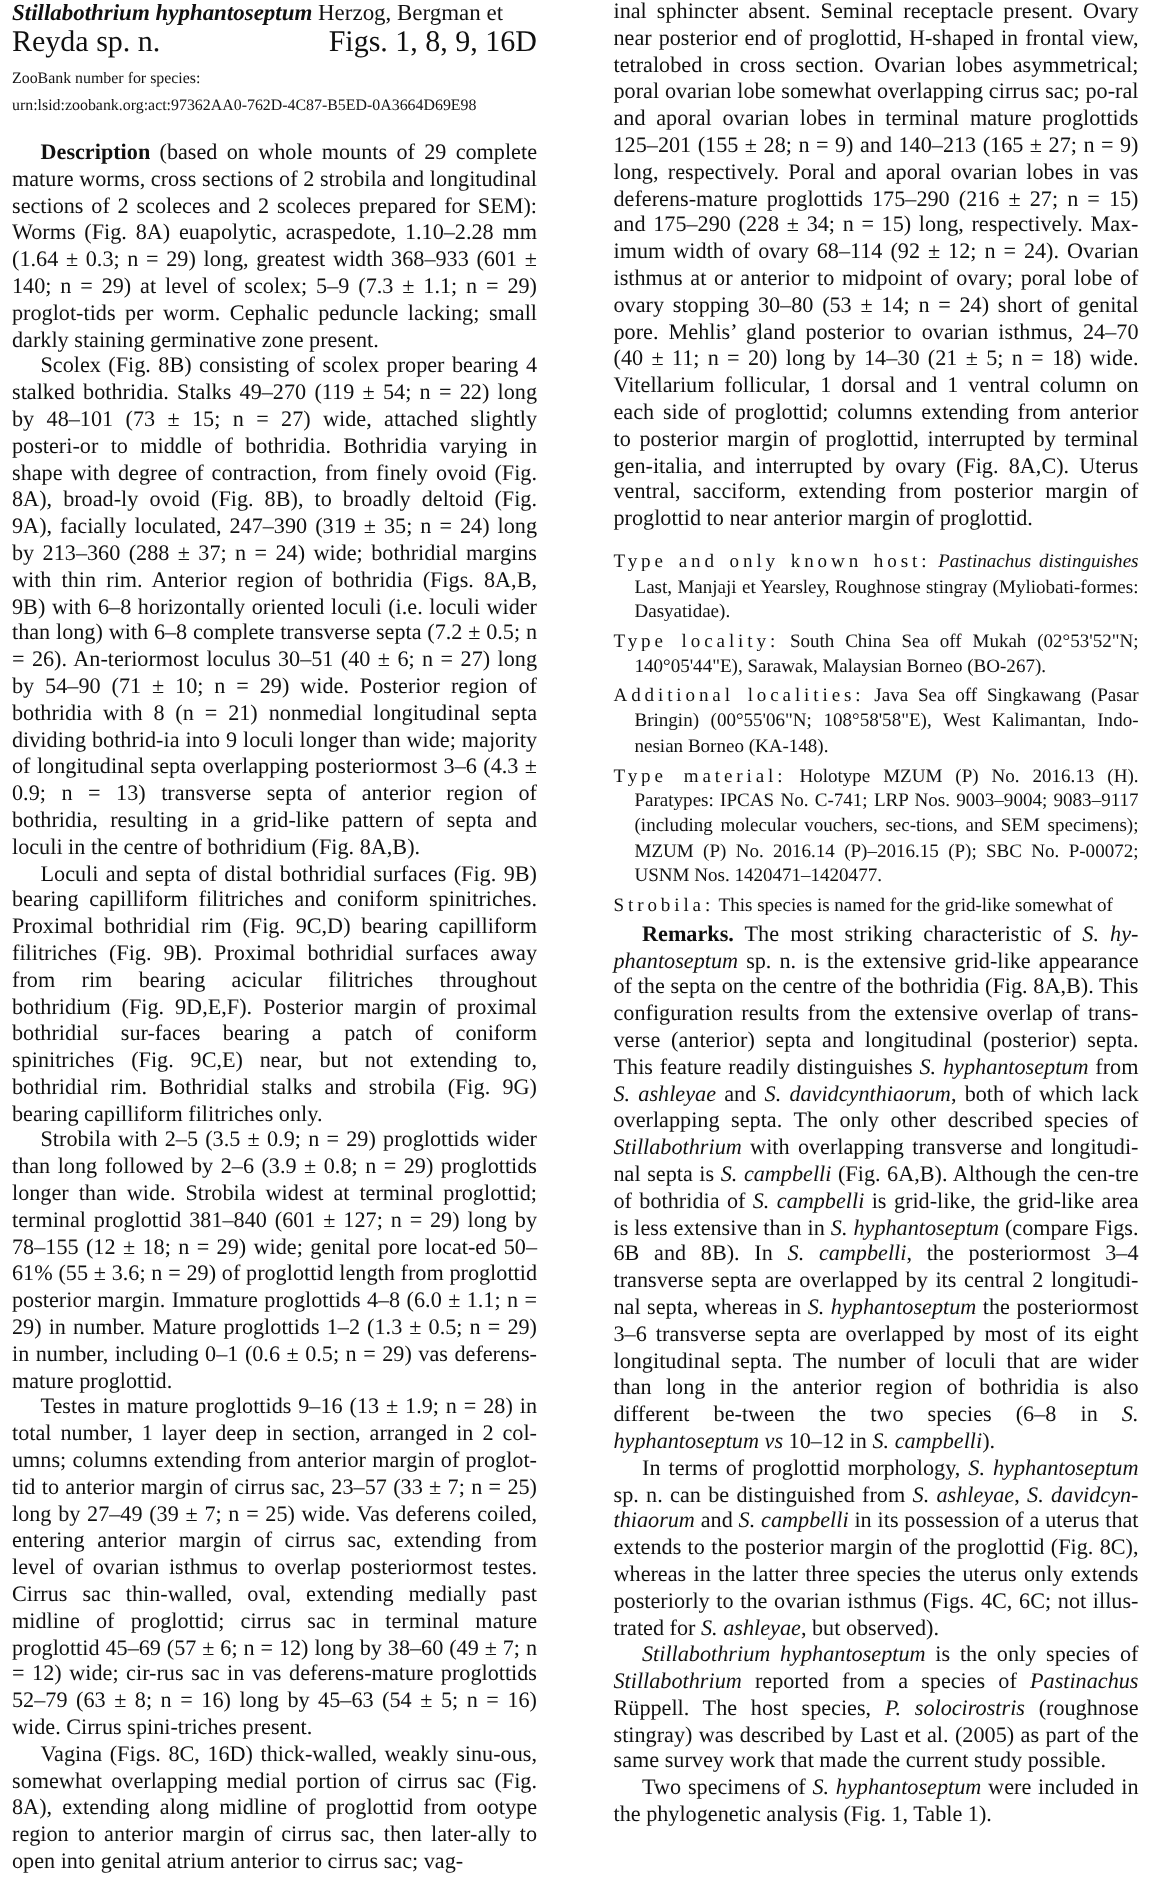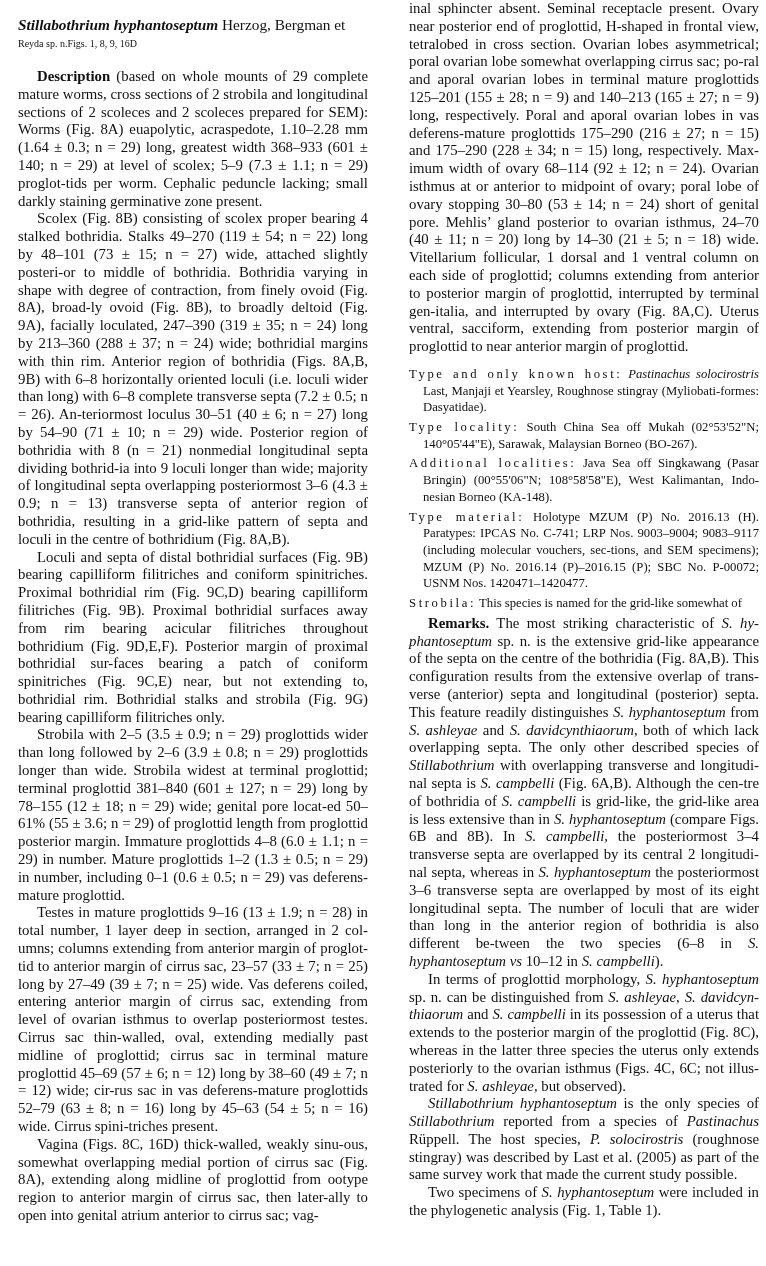--- a/index.html
+++ b/index.html
@@ -2,27 +2,27 @@
 <html><head>
 <meta charset="utf-8">
 <style>
   html, body { margin: 0; padding: 0; background: #ffffff; }
   body {
     width: 766px; height: 1266px; overflow: hidden; position: relative;
     font-family: "Liberation Serif", "DejaVu Serif", serif;
     color: #111111;
   }
   .col { position: absolute; top: 0; }
-  #col-left { left: 18px; width: 350px; margin-top: 16px; }
+  #col-left { left: 8px; width: 350px; }
   #col-right { left: 409px; width: 350px; }
   .title {
     font-size: 15.3px; line-height: 18.5px; margin: 0;
   }
   .title .sp { font-weight: bold; font-style: italic; }
-  .title-row2 { display: flex; font-size: 10px; line-height: 18.5px; }
+  .title-row2 { display: flex; justify-content: space-between; font-size: 20px; line-height: 18.5px; gap: 41px; }
   .zoobank { font-size: 10.6px; line-height: 17.5px; margin-top: 7px; }
   p.body {
     margin: 0; font-size: 14.8px; line-height: 17.8px;
     text-align: justify; text-indent: 0; hyphens: manual;
   }
   p.indent { text-indent: 19px; }
   p.first-desc { margin-top: 15px; }
   .b { font-weight: bold; }
   .i { font-style: italic; }
   .meta {
@@ -39,37 +39,39 @@
 <div class="col" id="col-left">
   <div class="title">
     <span class="sp">Stillabothrium hyphantoseptum</span>
     <span>Herzog, Bergman et</span>
   </div>
   <div class="title-row2">
     <span>Reyda sp. n.</span>
     <span>Figs. 1, 8, 9, 16D</span>
   </div>
   <div class="zoobank">
+    <div>ZooBank number for species:</div>
+    <div>urn:lsid:zoobank.org:act:97362AA0-762D-4C87-B5ED-0A3664D69E98</div>
   </div>
   <div id="desc-left">
       <p class="body indent first-desc"><span class="b">Description</span><span> (based on whole mounts of 29 complete mature worms, cross sections of 2 strobila and longitudinal sections of 2 scoleces and 2 scoleces prepared for SEM): Worms (Fig. 8A) euapolytic, acraspedote, 1.10–2.28 mm (1.64 ± 0.3; n = 29) long, greatest width 368–933 (601 ± 140; n = 29) at level of scolex; 5–9 (7.3 ± 1.1; n = 29) proglot-tids per worm. Cephalic peduncle lacking; small darkly staining germinative zone present.</span></p>
       <p class="body indent"><span>Scolex (Fig. 8B) consisting of scolex proper bearing 4 stalked bothridia. Stalks 49–270 (119 ± 54; n = 22) long by 48–101 (73 ± 15; n = 27) wide, attached slightly posteri-or to middle of bothridia. Bothridia varying in shape with degree of contraction, from finely ovoid (Fig. 8A), broad-ly ovoid (Fig. 8B), to broadly deltoid (Fig. 9A), facially loculated, 247–390 (319 ± 35; n = 24) long by 213–360 (288 ± 37; n = 24) wide; bothridial margins with thin rim. Anterior region of bothridia (Figs. 8A,B, 9B) with 6–8 horizontally oriented loculi (i.e. loculi wider than long) with 6–8 complete transverse septa (7.2 ± 0.5; n = 26). An-teriormost loculus 30–51 (40 ± 6; n = 27) long by 54–90 (71 ± 10; n = 29) wide. Posterior region of bothridia with 8 (n = 21) nonmedial longitudinal septa dividing bothrid-ia into 9 loculi longer than wide; majority of longitudinal septa overlapping posteriormost 3–6 (4.3 ± 0.9; n = 13) transverse septa of anterior region of bothridia, resulting in a grid-like pattern of septa and loculi in the centre of bothridium (Fig. 8A,B).</span></p>
       <p class="body indent"><span>Loculi and septa of distal bothridial surfaces (Fig. 9B) bearing capilliform filitriches and coniform spinitriches. Proximal bothridial rim (Fig. 9C,D) bearing capilliform filitriches (Fig. 9B). Proximal bothridial surfaces away from rim bearing acicular filitriches throughout bothridium (Fig. 9D,E,F). Posterior margin of proximal bothridial sur-faces bearing a patch of coniform spinitriches (Fig. 9C,E) near, but not extending to, bothridial rim. Bothridial stalks and strobila (Fig. 9G) bearing capilliform filitriches only.</span></p>
       <p class="body indent"><span>Strobila with 2–5 (3.5 ± 0.9; n = 29) proglottids wider than long followed by 2–6 (3.9 ± 0.8; n = 29) proglottids longer than wide. Strobila widest at terminal proglottid; terminal proglottid 381–840 (601 ± 127; n = 29) long by 78–155 (12 ± 18; n = 29) wide; genital pore locat-ed 50–61% (55 ± 3.6; n = 29) of proglottid length from proglottid posterior margin. Immature proglottids 4–8 (6.0 ± 1.1; n = 29) in number. Mature proglottids 1–2 (1.3 ± 0.5; n = 29) in number, including 0–1 (0.6 ± 0.5; n = 29) vas deferens-mature proglottid.</span></p>
       <p class="body indent"><span>Testes in mature proglottids 9–16 (13 ± 1.9; n = 28) in total number, 1 layer deep in section, arranged in 2 col-umns; columns extending from anterior margin of proglot-tid to anterior margin of cirrus sac, 23–57 (33 ± 7; n = 25) long by 27–49 (39 ± 7; n = 25) wide. Vas deferens coiled, entering anterior margin of cirrus sac, extending from level of ovarian isthmus to overlap posteriormost testes. Cirrus sac thin-walled, oval, extending medially past midline of proglottid; cirrus sac in terminal mature proglottid 45–69 (57 ± 6; n = 12) long by 38–60 (49 ± 7; n = 12) wide; cir-rus sac in vas deferens-mature proglottids 52–79 (63 ± 8; n = 16) long by 45–63 (54 ± 5; n = 16) wide. Cirrus spini-triches present.</span></p>
       <p class="body indent"><span>Vagina (Figs. 8C, 16D) thick-walled, weakly sinu-ous, somewhat overlapping medial portion of cirrus sac (Fig. 8A), extending along midline of proglottid from ootype region to anterior margin of cirrus sac, then later-ally to open into genital atrium anterior to cirrus sac; vag-</span></p>
     </div>
 </div>
 
 <div class="col" id="col-right">
   <div id="desc-right">
       <p class="body"><span>inal sphincter absent. Seminal receptacle present. Ovary near posterior end of proglottid, H-shaped in frontal view, tetralobed in cross section. Ovarian lobes asymmetrical; poral ovarian lobe somewhat overlapping cirrus sac; po-ral and aporal ovarian lobes in terminal mature proglottids 125–201 (155 ± 28; n = 9) and 140–213 (165 ± 27; n = 9) long, respectively. Poral and aporal ovarian lobes in vas deferens-mature proglottids 175–290 (216 ± 27; n = 15) and 175–290 (228 ± 34; n = 15) long, respectively. Max-imum width of ovary 68–114 (92 ± 12; n = 24). Ovarian isthmus at or anterior to midpoint of ovary; poral lobe of ovary stopping 30–80 (53 ± 14; n = 24) short of genital pore. Mehlis’ gland posterior to ovarian isthmus, 24–70 (40 ± 11; n = 20) long by 14–30 (21 ± 5; n = 18) wide. Vitellarium follicular, 1 dorsal and 1 ventral column on each side of proglottid; columns extending from anterior to posterior margin of proglottid, interrupted by terminal gen-italia, and interrupted by ovary (Fig. 8A,C). Uterus ventral, sacciform, extending from posterior margin of proglottid to near anterior margin of proglottid.</span></p>
     </div>
   <div id="meta" class="meta-block">
-      <p class="meta"><span class="lbl">Type and only known host:</span><span> </span><span class="i">Pastinachus solocirostris</span><span> Last, Manjaji et Yearsley, Roughnose stingray (Myliobati-formes: Dasyatidae).</span></p>
+      <p class="meta"><span class="lbl">Type and only known host:</span><span> </span><span class="i">Pastinachus distinguishes</span><span> Last, Manjaji et Yearsley, Roughnose stingray (Myliobati-formes: Dasyatidae).</span></p>
       <p class="meta"><span class="lbl">Type locality:</span><span> South China Sea off Mukah (02°53'52"N; 140°05'44"E), Sarawak, Malaysian Borneo (BO-267).</span></p>
       <p class="meta"><span class="lbl">Additional localities:</span><span> Java Sea off Singkawang (Pasar Bringin) (00°55'06"N; 108°58'58"E), West Kalimantan, Indo-nesian Borneo (KA-148).</span></p>
       <p class="meta"><span class="lbl">Type material:</span><span> Holotype MZUM (P) No. 2016.13 (H). Paratypes: IPCAS No. C-741; LRP Nos. 9003–9004; 9083–9117 (including molecular vouchers, sec-tions, and SEM specimens); MZUM (P) No. 2016.14 (P)–2016.15 (P); SBC No. P-00072; USNM Nos. 1420471–1420477.</span></p>
       <p class="meta"><span class="lbl">Strobila:</span><span> This species is named for the grid-like somewhat of</span></p>
     </div>
   <div id="remarks">
       <p class="body indent remarks"><span class="b">Remarks.</span><span> The most striking characteristic of </span><span class="i">S. hy-phantoseptum</span><span> sp. n. is the extensive grid-like appearance of the septa on the centre of the bothridia (Fig. 8A,B). This configuration results from the extensive overlap of trans-verse (anterior) septa and longitudinal (posterior) septa. This feature readily distinguishes </span><span class="i">S. hyphantoseptum</span><span> from </span><span class="i">S. ashleyae</span><span> and </span><span class="i">S. davidcynthiaorum</span><span>, both of which lack overlapping septa. The only other described species of </span><span class="i">Stillabothrium</span><span> with overlapping transverse and longitudi-nal septa is </span><span class="i">S. campbelli</span><span> (Fig. 6A,B). Although the cen-tre of bothridia of </span><span class="i">S. campbelli</span><span> is grid-like, the grid-like area is less extensive than in </span><span class="i">S. hyphantoseptum</span><span> (compare Figs. 6B and 8B). In </span><span class="i">S. campbelli</span><span>, the posteriormost 3–4 transverse septa are overlapped by its central 2 longitudi-nal septa, whereas in </span><span class="i">S. hyphantoseptum</span><span> the posteriormost 3–6 transverse septa are overlapped by most of its eight longitudinal septa. The number of loculi that are wider than long in the anterior region of bothridia is also different be-tween the two species (6–8 in </span><span class="i">S. hyphantoseptum vs</span><span> 10–12 in </span><span class="i">S. campbelli</span><span>).</span></p>
       <p class="body indent"><span>In terms of proglottid morphology, </span><span class="i">S. hyphantoseptum</span><span> sp. n. can be distinguished from </span><span class="i">S. ashleyae</span><span>, </span><span class="i">S. davidcyn-thiaorum</span><span> and </span><span class="i">S. campbelli</span><span> in its possession of a uterus that extends to the posterior margin of the proglottid (Fig. 8C), whereas in the latter three species the uterus only extends posteriorly to the ovarian isthmus (Figs. 4C, 6C; not illus-trated for </span><span class="i">S. ashleyae</span><span>, but observed).</span></p>
       <p class="body indent"><span class="i">Stillabothrium hyphantoseptum</span><span> is the only species of </span><span class="i">Stillabothrium</span><span> reported from a species of </span><span class="i">Pastinachus</span><span> Rüppell. The host species, </span><span class="i">P. solocirostris</span><span> (roughnose stingray) was described by Last et al. (2005) as part of the same survey work that made the current study possible.</span></p>
       <p class="body indent"><span>Two specimens of </span><span class="i">S. hyphantoseptum</span><span> were included in the phylogenetic analysis (Fig. 1, Table 1).</span></p>

